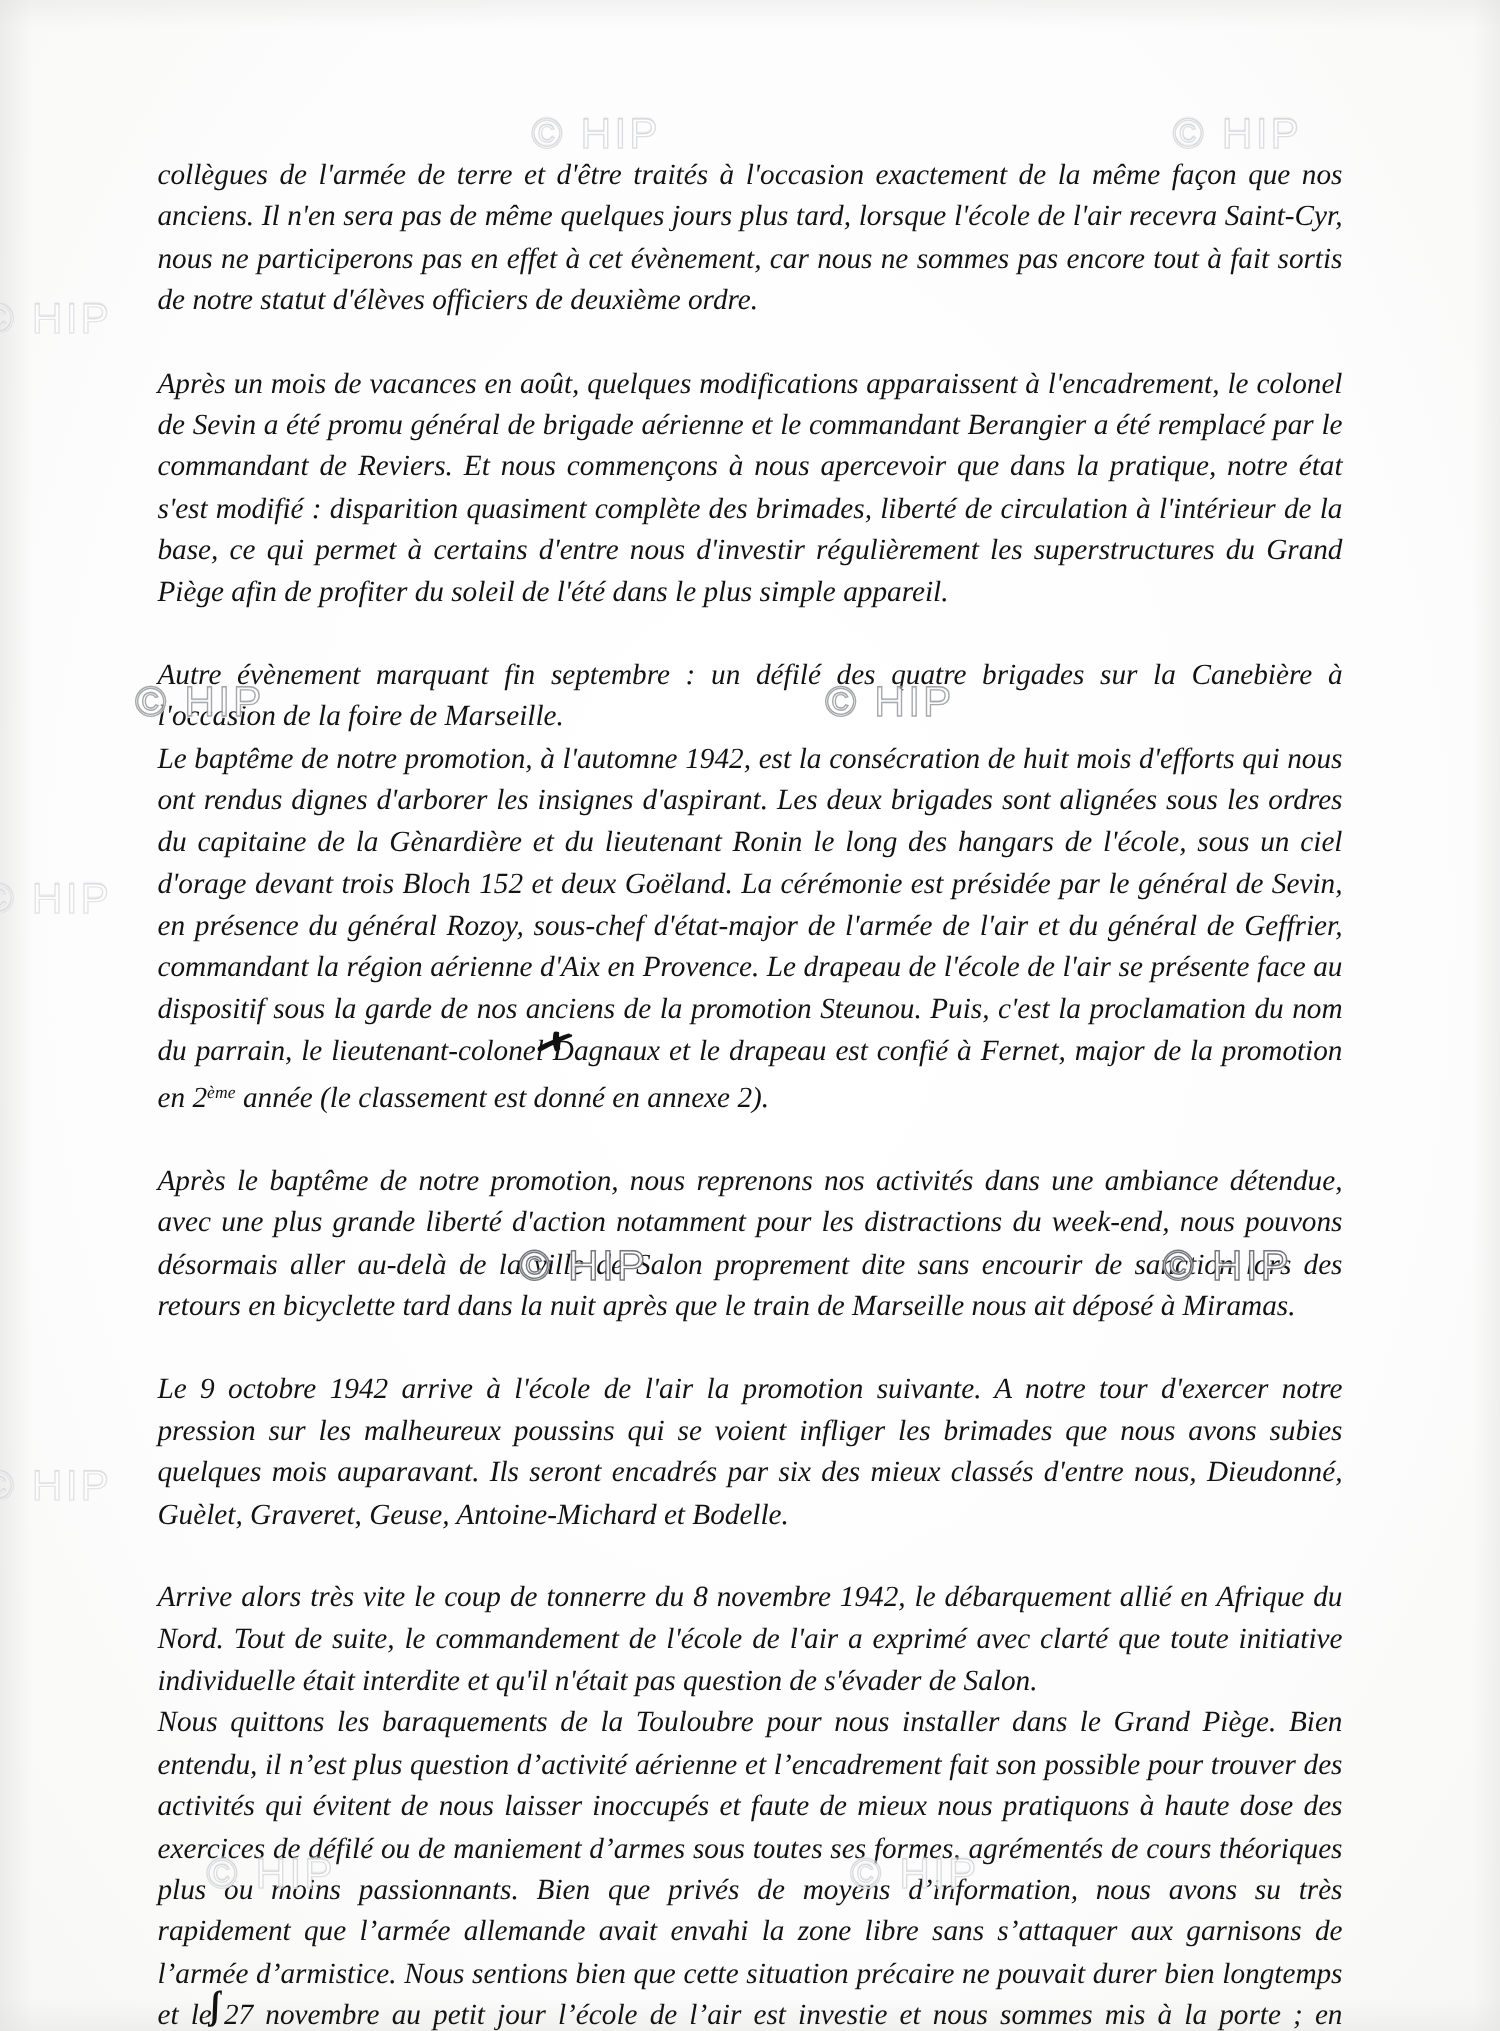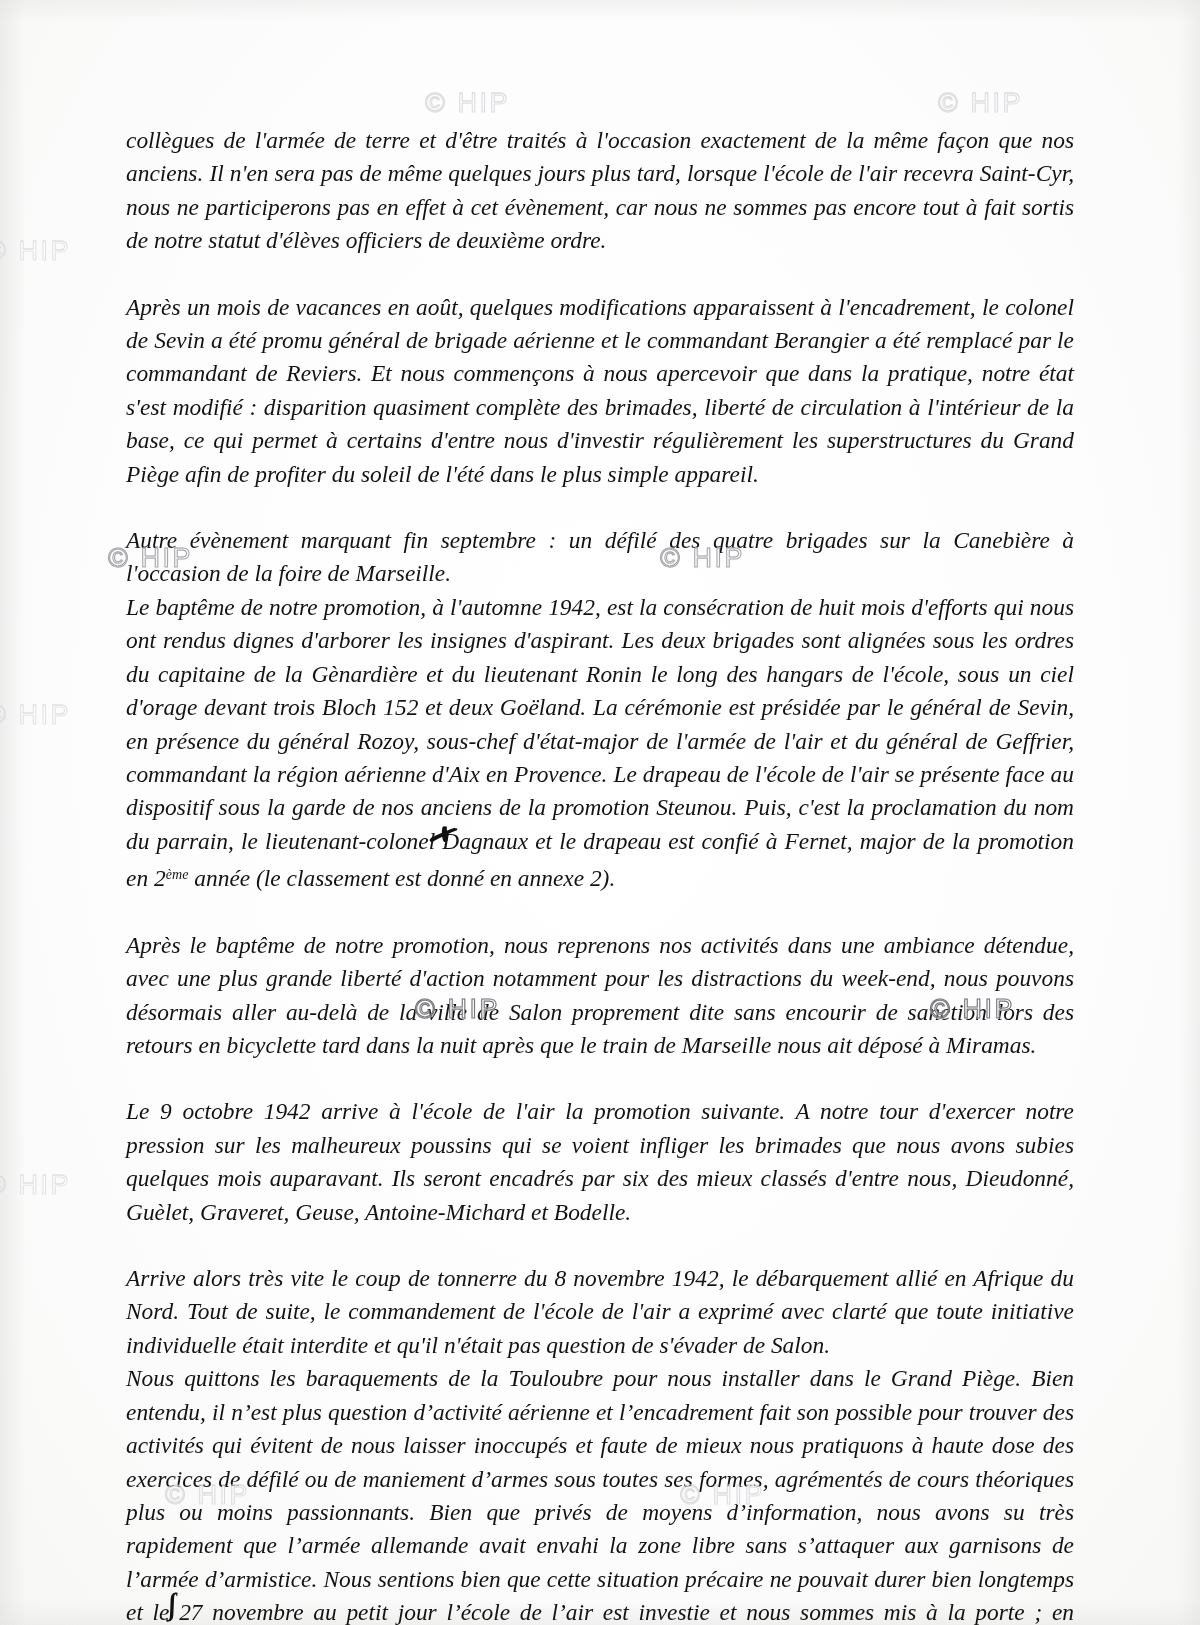--- a/index.html
+++ b/index.html
@@ -83,21 +83,21 @@
     top: -8px;
     font-size: 26px;
     transform: rotate(-6deg) scaleY(1.18);
   }
 
   
   .wm {
     position: absolute;
     z-index: 9;
     font-family: "Liberation Sans", sans-serif;
-    font-size: 27px;
+    font-size: 34px;
     font-weight: 400;
     letter-spacing: 2.5px;
     color: rgba(255,255,255,0);
     -webkit-text-stroke: 1.1px rgba(168,170,176,0.62);
     text-shadow:
       0 1px 0 rgba(255,255,255,0.85),
       0 -1px 0 rgba(232,232,235,0.5);
     white-space: nowrap;
     user-select: none;
   }

